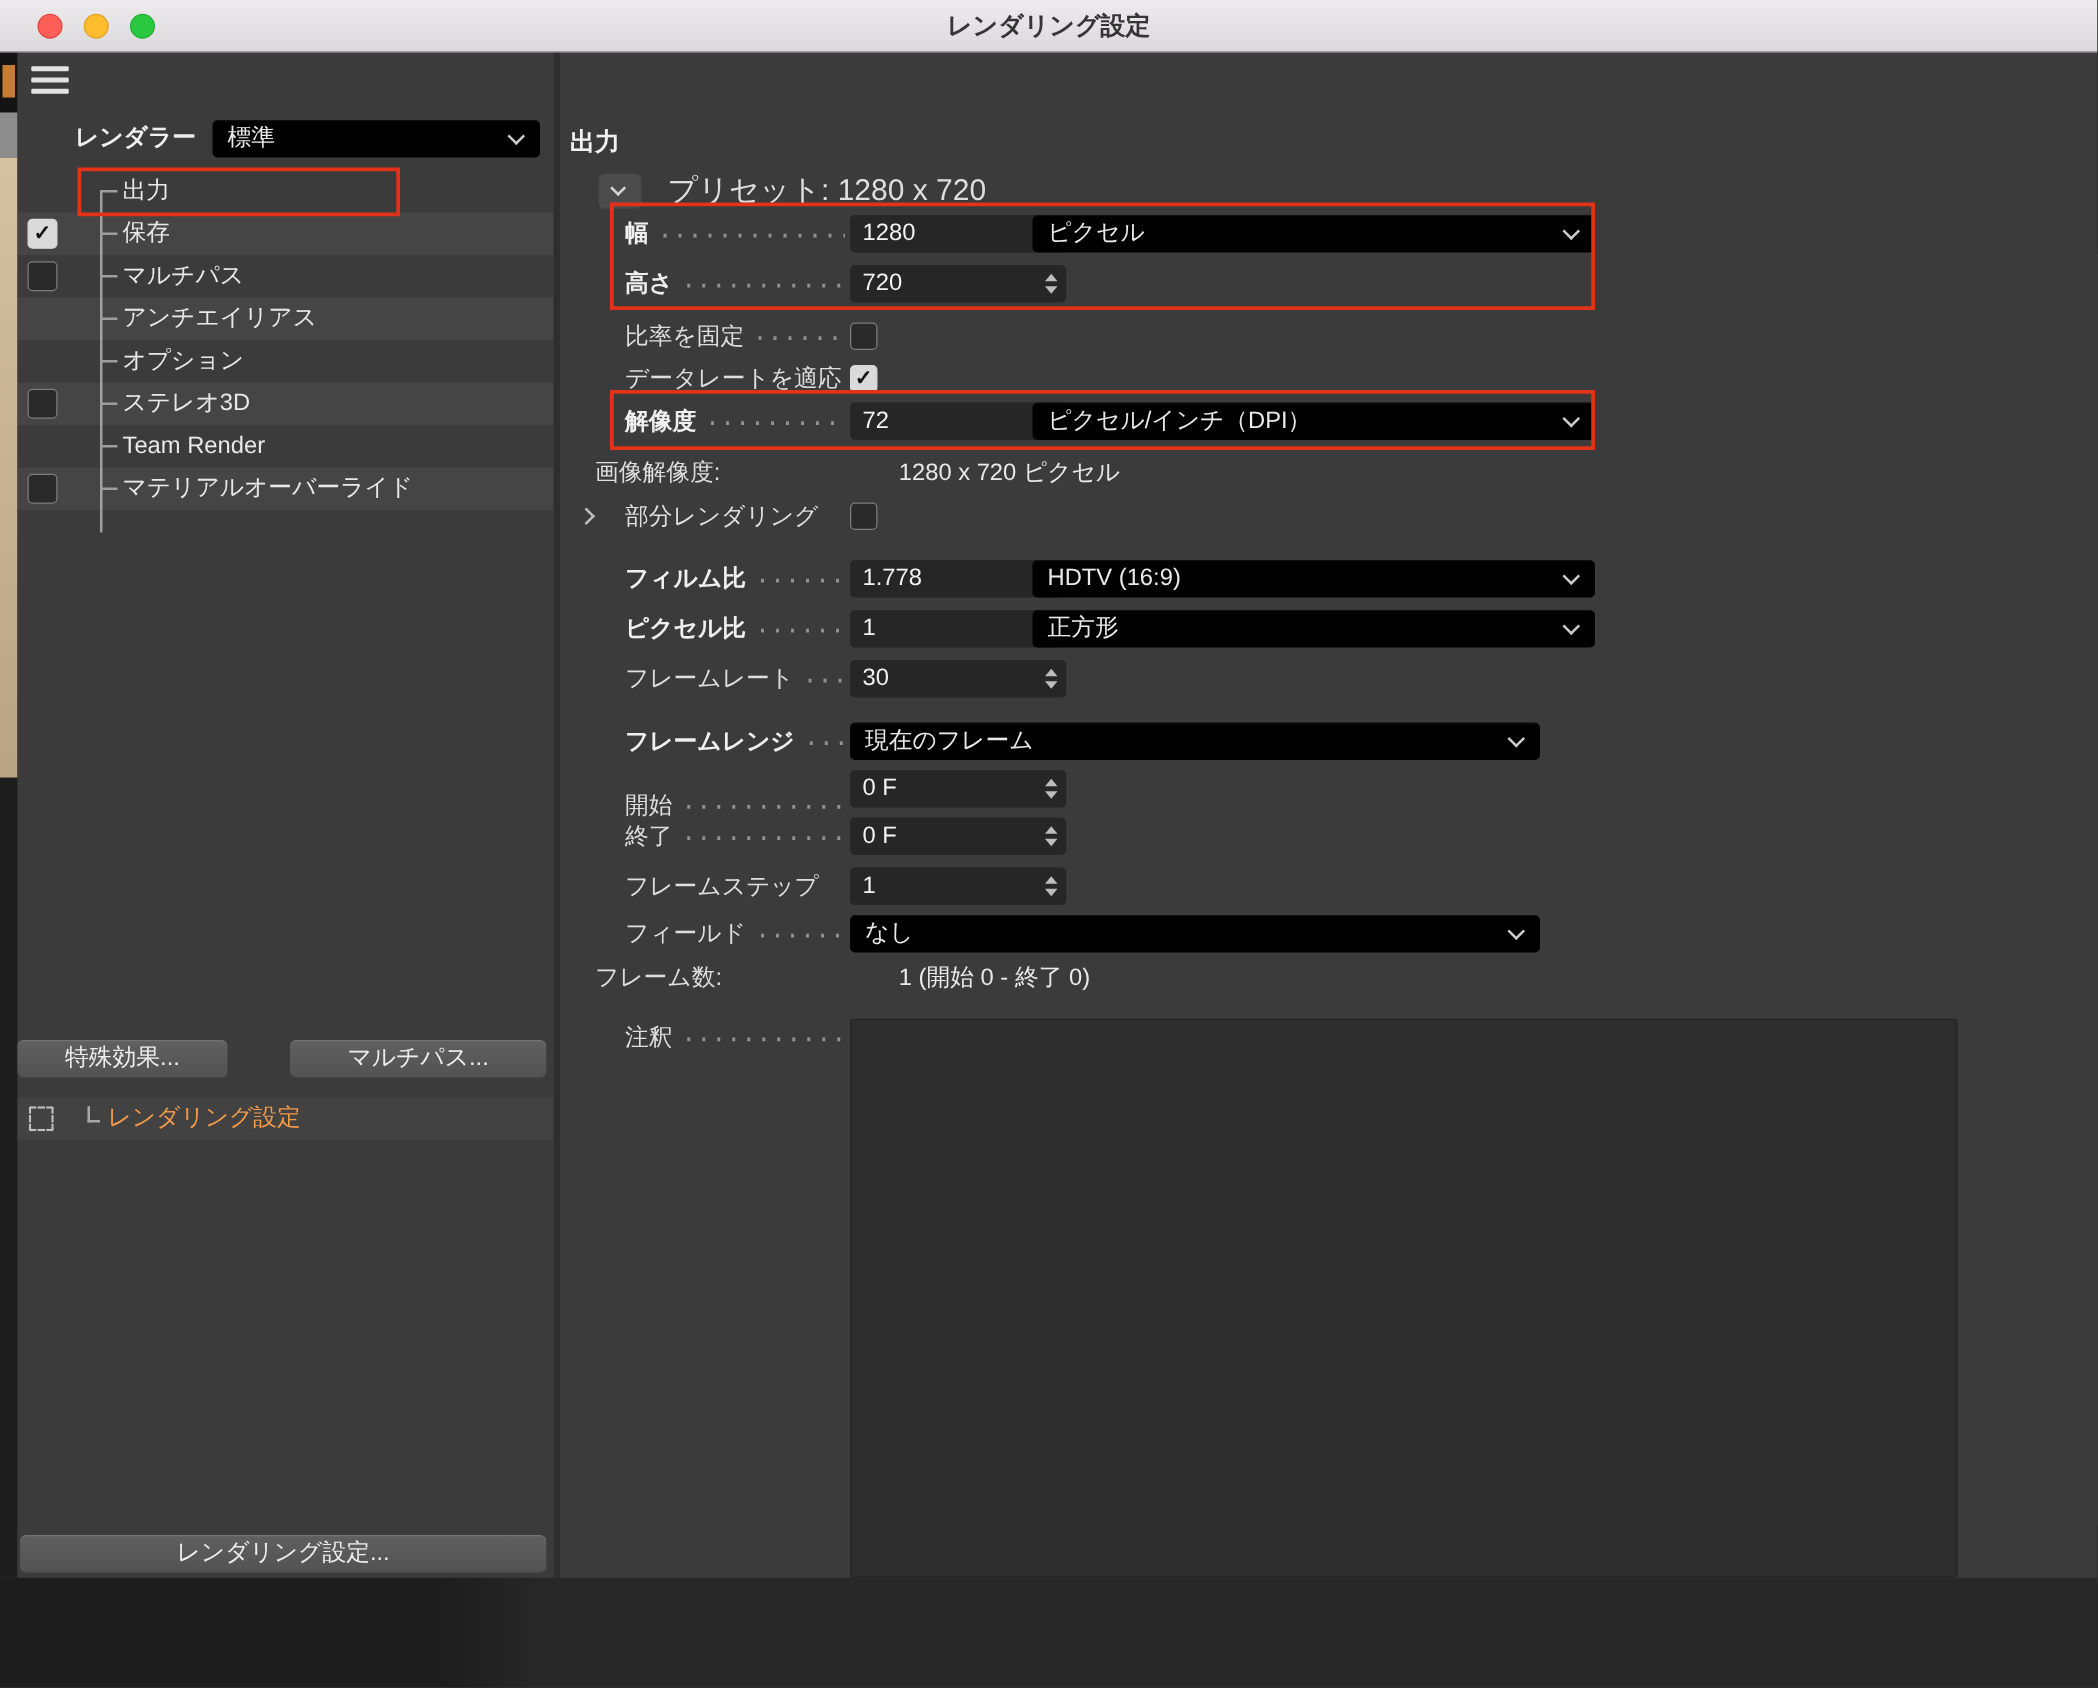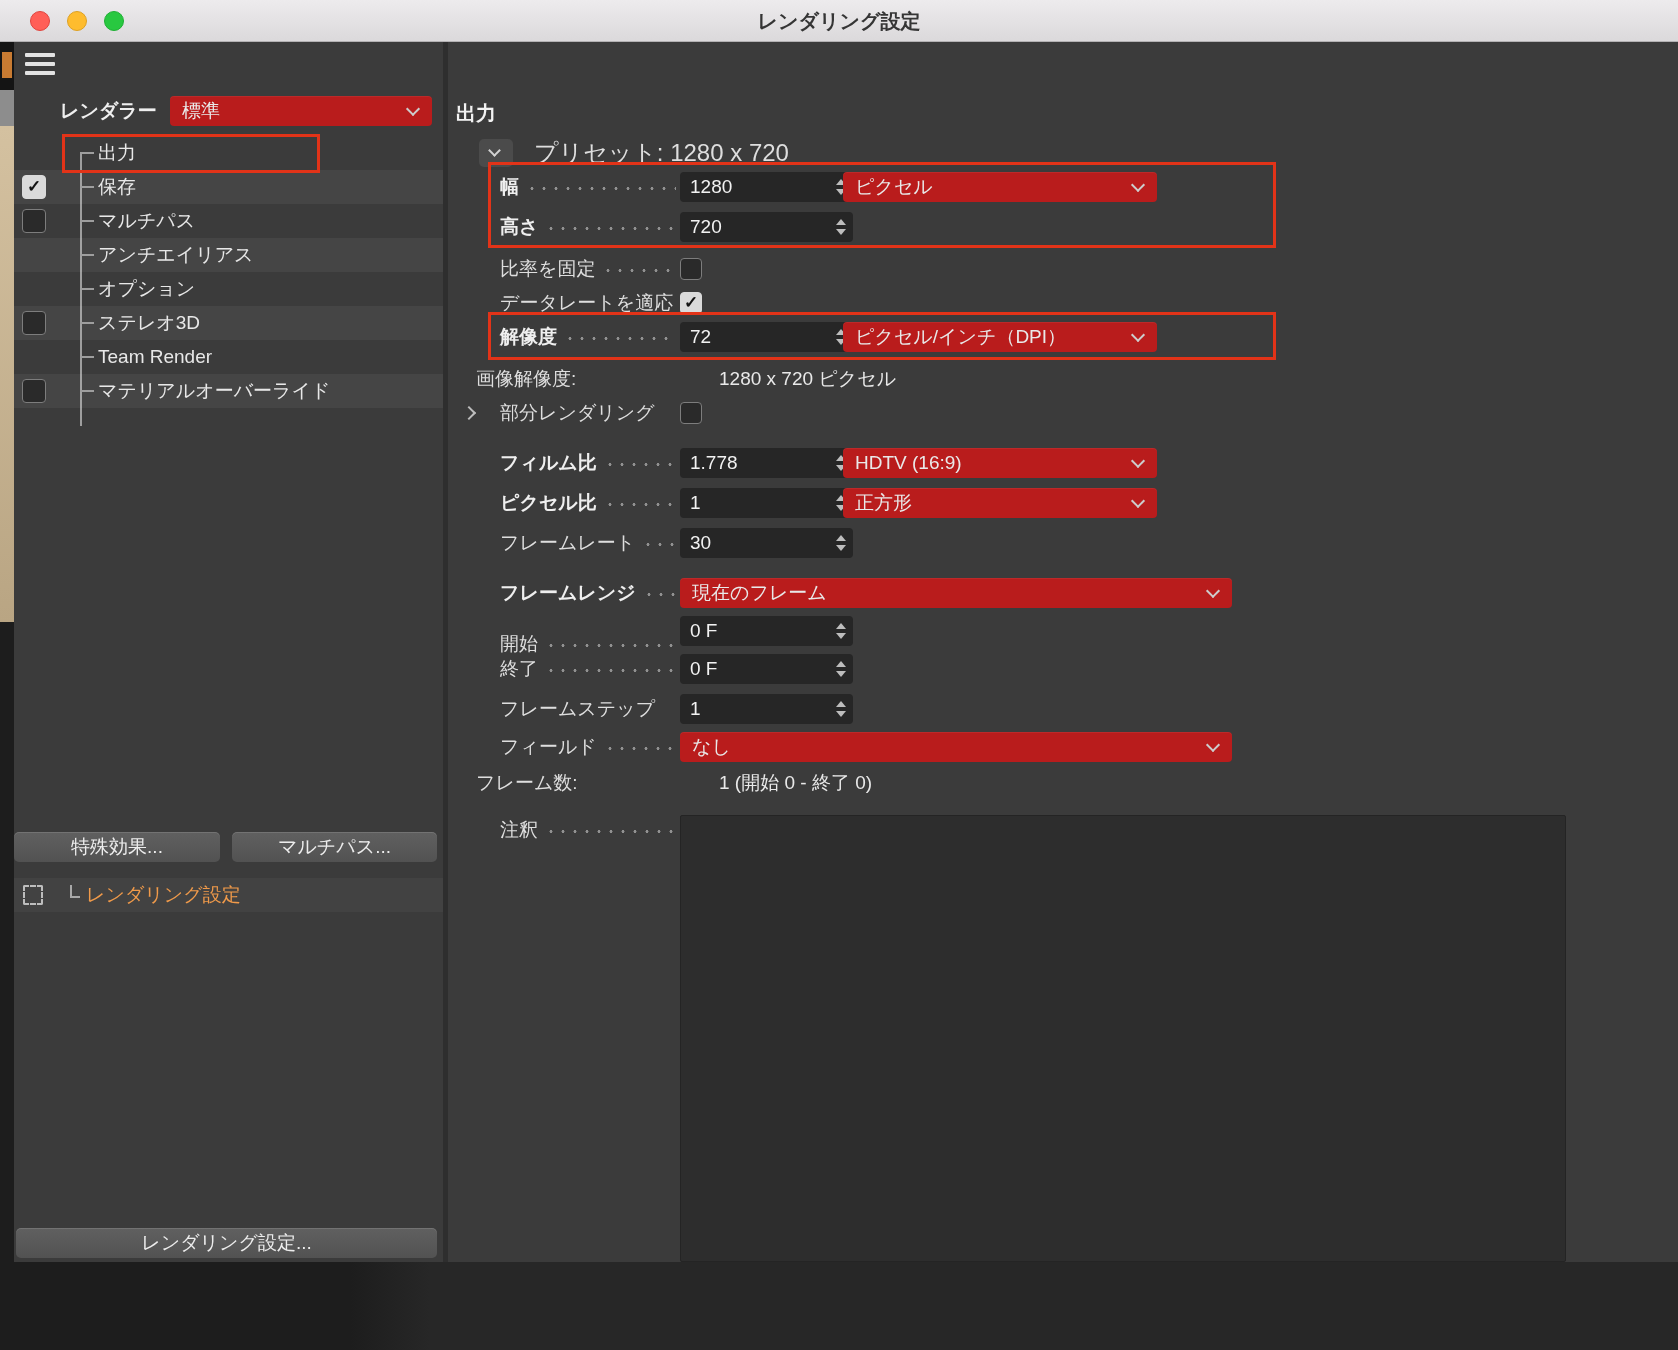--- a/index.html
+++ b/index.html
@@ -37,21 +37,21 @@
   
   .fld { position:absolute; height:30px; background:#262626; border-radius:4px; padding-left:10px; }
   .fld .fld-txt { font-size:19px; line-height:30px; color:#f2f2f2; }
   .stepper { position:absolute; right:5px; top:0; height:30px; width:14px; display:flex;
              flex-direction:column; align-items:center; justify-content:center; gap:4px; }
   .stp-up { width:0; height:0; border-left:5px solid transparent; border-right:5px solid transparent;
             border-bottom:6px solid #bdbdbd; }
   .stp-dn { width:0; height:0; border-left:5px solid transparent; border-right:5px solid transparent;
             border-top:6px solid #bdbdbd; }
 
-  .dd { position:absolute; height:30px; background:#b91c1c; border-radius:4px; padding-left:12px;
+  .dd { position:absolute; height:30px; background:#000000; border-radius:4px; padding-left:12px;
         box-shadow:inset 0 1px 0 rgba(255,255,255,0.06); }
   .dd .dd-txt { font-size:19px; line-height:30px; color:#e9e9e9; }
   .dd .chev { position:absolute; right:14px; top:8px; width:10px; height:10px;
               border-right:2.5px solid #cdcdcd; border-bottom:2.5px solid #cdcdcd; transform:rotate(45deg); }
 
   .cb { position:absolute; width:22px; height:22px; border-radius:4px; background:#2a2a2a;
         border:1px solid #7d7d7d; text-align:center; }
   .cb.checked { background:#dadada; border-color:#dadada; }
   .cb.checked::after { content:"\2713"; color:#141414; font-size:17px; font-weight:bold; line-height:20px; }
 
@@ -77,21 +77,21 @@
 
   .tree { position:absolute; left:0; top:94px; width:100%; }
   .tree::before { content:""; position:absolute; left:66px; top:17px; width:2px; height:273px; background:#9e9e9e; }
   .trow { position:relative; height:34px; width:100%; }
   .trow:nth-child(even) { background:rgba(255,255,255,0.05); }
   .trow::before { content:""; position:absolute; left:66px; top:16px; width:14px; height:2px; background:#9e9e9e; }
   .trow .tlabel { position:absolute; left:84px; top:0; line-height:34px; font-size:19px; color:#e8e8e8; white-space:nowrap; }
   .trow .cb { left:8px; top:5px; width:24px; height:24px; }
   .trow .cb.checked::after { line-height:22px; }
 
-  .btn-fx { top:790px; left:0px;  width:206px; }
+  .btn-fx { top:790px; left:0px;  width:168px; }
   .btn-mp { top:790px; left:218px; width:205px; }
 
   .settings-row { position:absolute; left:0; top:836px; width:100%; height:34px; background:rgba(255,255,255,0.04); cursor:pointer; }
   .settings-row .exp-icon { position:absolute; left:9px; top:7px; width:20px; height:20px;
                             border:2px dashed #bdbdbd; border-radius:2px; }
   .settings-row .corner { position:absolute; left:56px; top:7px; width:10px; height:13px;
                           border-left:2px solid #a8a8a8; border-bottom:2px solid #a8a8a8; }
   .settings-row .slabel { position:absolute; left:72px; top:0; line-height:34px; font-size:19px;
                           color:#f09a4a; white-space:nowrap; }
 
@@ -102,21 +102,21 @@
   .rp-title { position:absolute; left:8px; top:58px; font-size:20px; font-weight:bold; color:#f2f2f2; }
 
   .preset-row { position:absolute; left:0; top:96px; width:100%; height:30px; }
   .disc-btn { position:absolute; left:31px; top:1px; width:34px; height:28px; background:#4b4b4b;
               border-radius:5px; cursor:pointer; }
   .disc-btn .chev { position:absolute; left:11px; top:7px; width:9px; height:9px;
                     border-right:2.5px solid #d2d2d2; border-bottom:2.5px solid #d2d2d2; transform:rotate(45deg); }
   .preset-label { position:absolute; left:86px; top:0; line-height:30px; font-size:24px; color:#dedede; }
 
   .val-fld { left:232px; width:173px; }
-  .unit-dd { left:395px; width:314px; }
+  .unit-dd { left:378px; width:450px; }
   .wide-dd { left:232px; width:552px; }
   .cb-col  { left:232px; }
 
   .static-lbl { position:absolute; left:28px; font-size:19px; line-height:30px; color:#dedede; white-space:nowrap; }
   .static-val { position:absolute; left:232px; font-size:19px; line-height:30px; color:#e9e9e9; white-space:nowrap;margin-left:39px; }
 
   .chev-right { position:absolute; left:16px; width:10px; height:10px;
                 border-right:2.5px solid #bdbdbd; border-top:2.5px solid #bdbdbd; transform:rotate(45deg); }
 
   .note-area { position:absolute; left:232px; top:773px; width:886px; height:447px; background:#2d2d2d;

